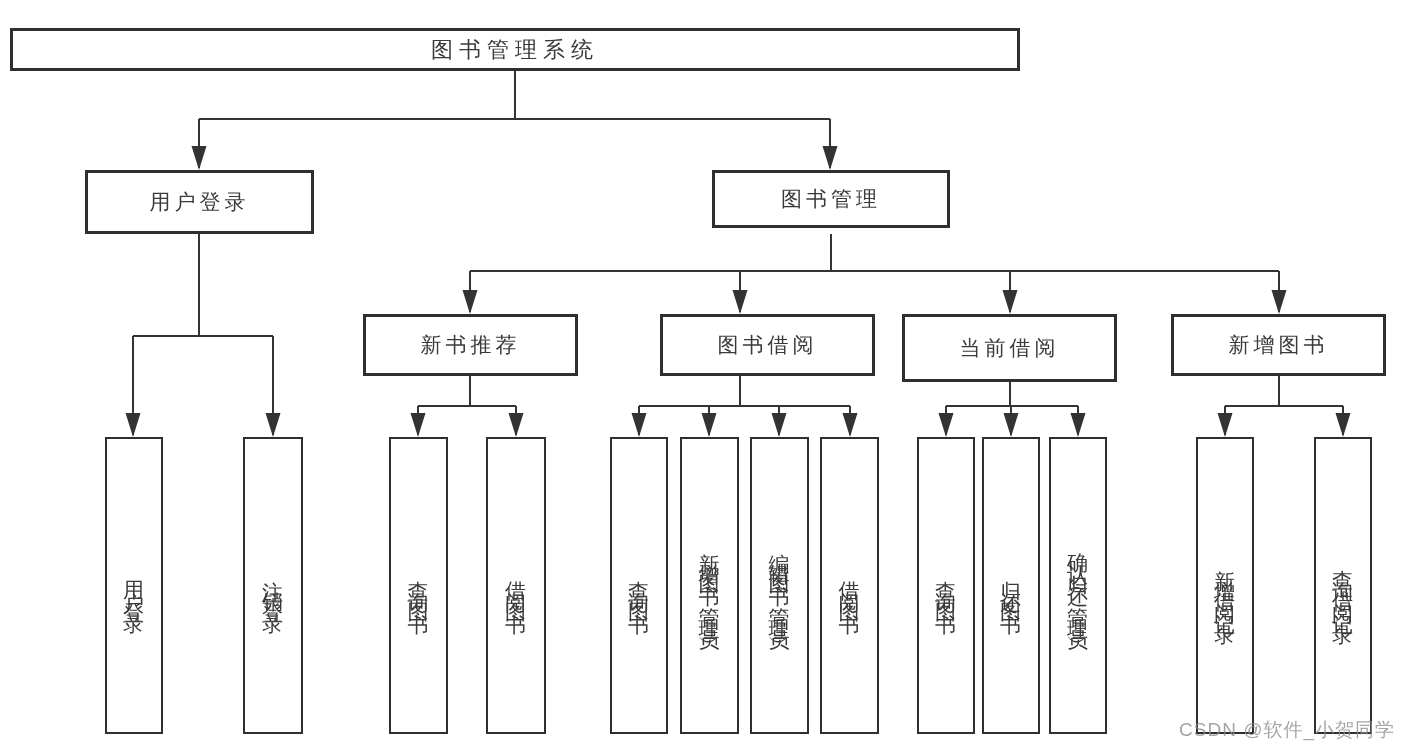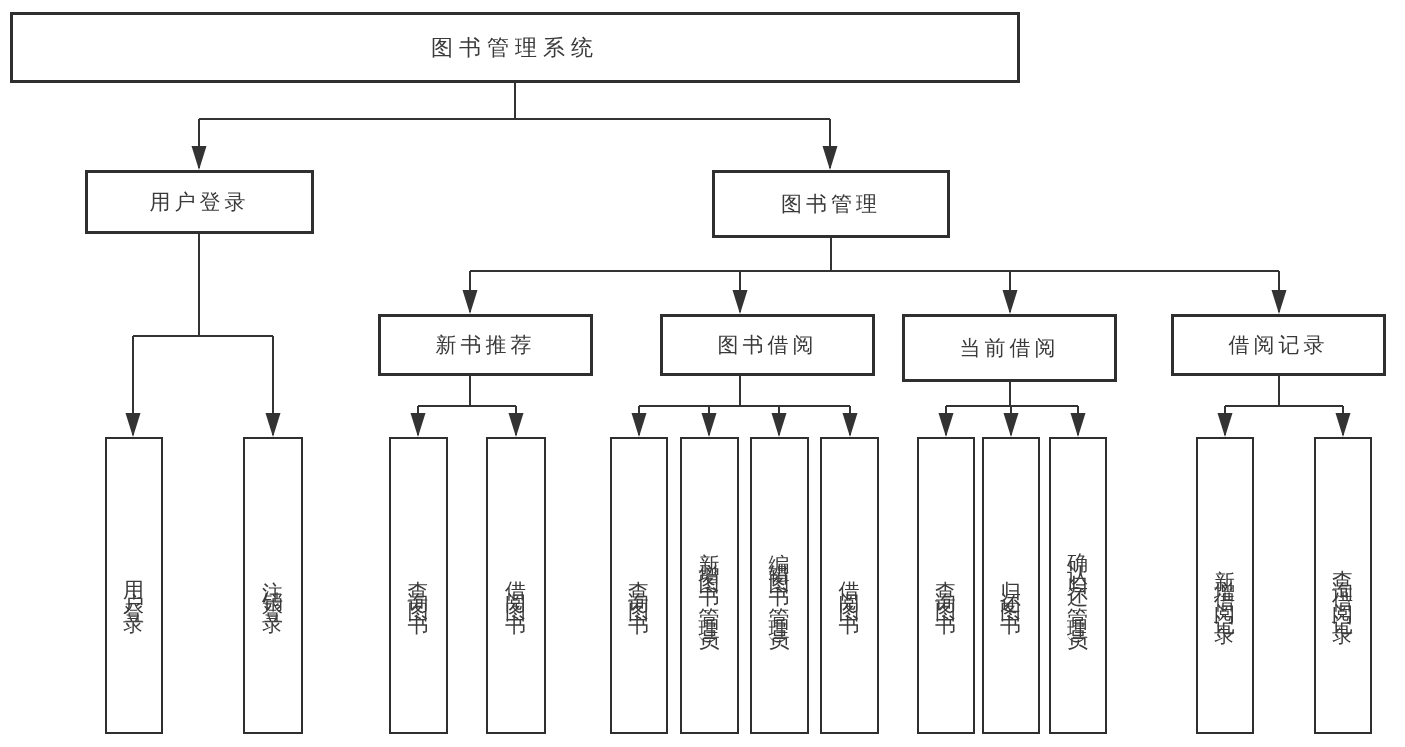--- a/index.html
+++ b/index.html
@@ -49,29 +49,29 @@
       M462.5 290 h15 L470 314 Z  M732.5 290 h15 L740 314 Z
       M1002.5 290 h15 L1010 314 Z M1271.5 290 h15 L1279 314 Z
       M410.5 413 h15 L418 437 Z  M508.5 413 h15 L516 437 Z
       M631.5 413 h15 L639 437 Z  M701.5 413 h15 L709 437 Z
       M771.5 413 h15 L779 437 Z  M842.5 413 h15 L850 437 Z
       M938.5 413 h15 L946 437 Z  M1003.5 413 h15 L1011 437 Z
       M1070.5 413 h15 L1078 437 Z M1217.5 413 h15 L1225 437 Z
       M1335.5 413 h15 L1343 437 Z"></path>
   </svg>
 
-  <div class="node title" style="left:10px;top:12px;width:1010px;height:71px;">图书管理系统</div>
+  <div class="node title" style="left:10px;top:28px;width:1010px;height:43px;">图书管理系统</div>
 
   <div class="node" style="left:85px;top:170px;width:229px;height:64px;">用户登录</div>
-  <div class="node" style="left:712px;top:170px;width:238px;height:68px;">图书管理</div>
+  <div class="node" style="left:712px;top:170px;width:238px;height:58px;">图书管理</div>
 
-  <div class="node" style="left:378px;top:314px;width:215px;height:62px;">新书推荐</div>
+  <div class="node" style="left:363px;top:314px;width:215px;height:62px;">新书推荐</div>
   <div class="node" style="left:660px;top:314px;width:215px;height:62px;">图书借阅</div>
   <div class="node" style="left:902px;top:314px;width:215px;height:68px;">当前借阅</div>
-  <div class="node" style="left:1171px;top:314px;width:215px;height:62px;">借阅记录</div>
+  <div class="node" style="left:1171px;top:314px;width:215px;height:62px;">新增图书</div>
 
   <div class="leaf" style="left:105px;top:437px;width:58px;height:297px;">
     <span class="vtext">用户登录</span>
   </div>
   <div class="leaf" style="left:243px;top:437px;width:60px;height:297px;">
     <span class="vtext">注销登录</span>
   </div>
 
   <div class="leaf" style="left:389px;top:437px;width:59px;height:297px;">
     <span class="vtext">查询图书</span>
@@ -103,13 +103,14 @@
     <span class="vtext">确认归还（管理员）</span>
   </div>
 
   <div class="leaf" style="left:1196px;top:437px;width:58px;height:297px;">
     <span class="vtext">新增借阅记录</span>
   </div>
   <div class="leaf" style="left:1314px;top:437px;width:58px;height:297px;">
     <span class="vtext">查询借阅记录</span>
   </div>
 
+  <div id="watermark">CSDN @软件_小贺同学</div>
 </div>
 
 </body></html>

